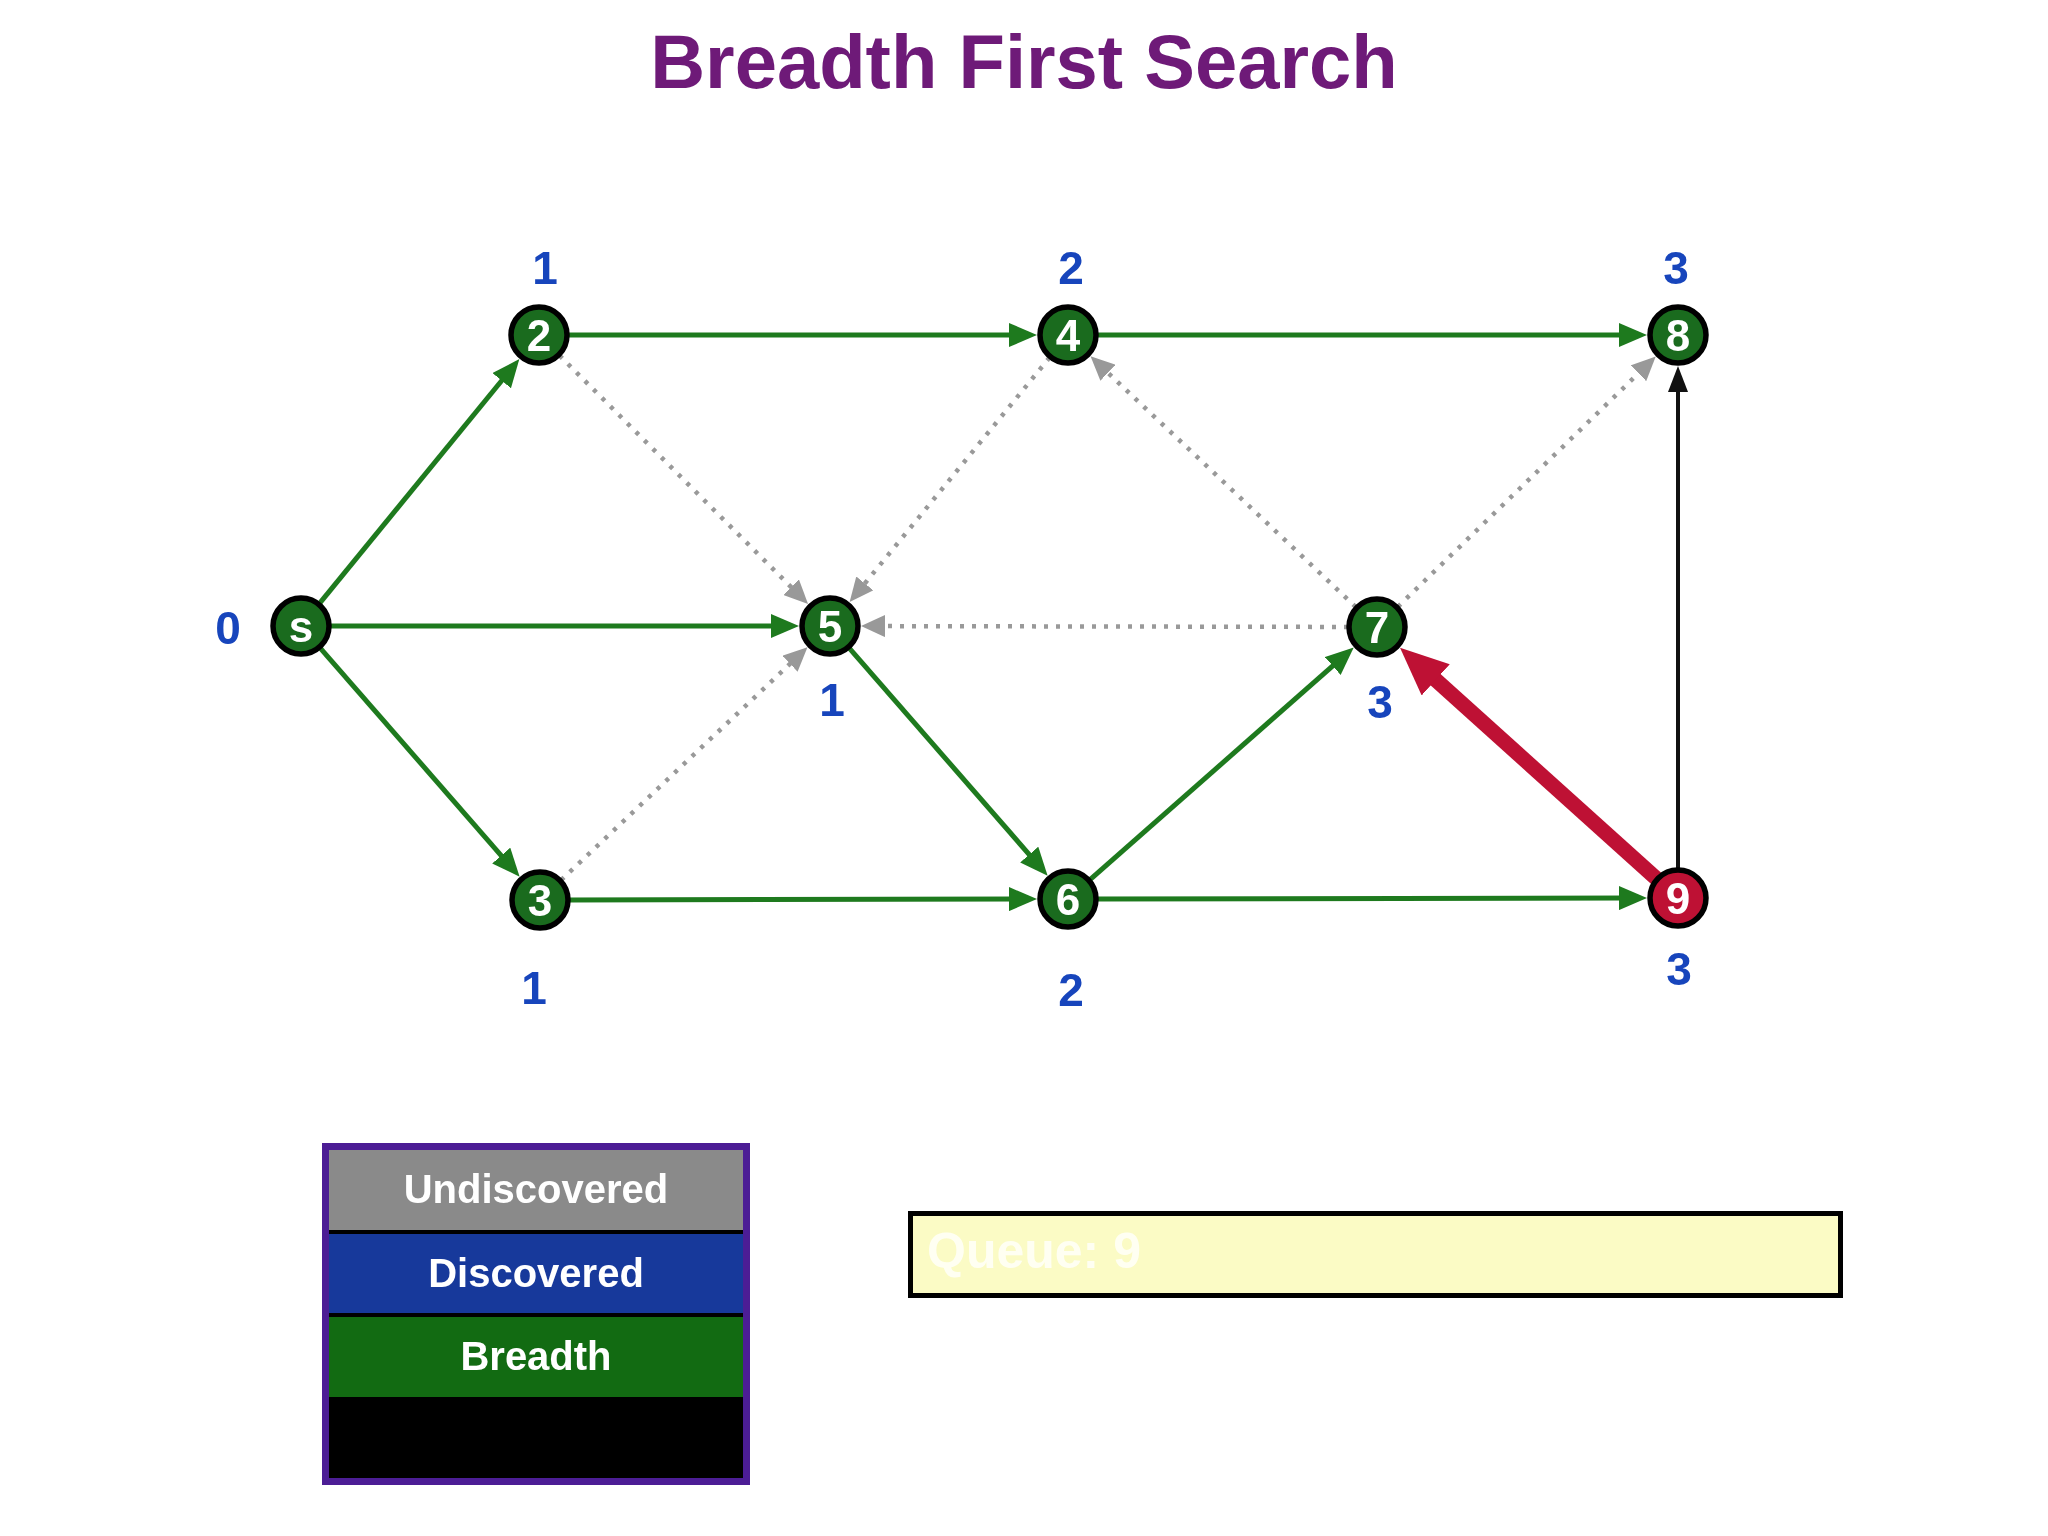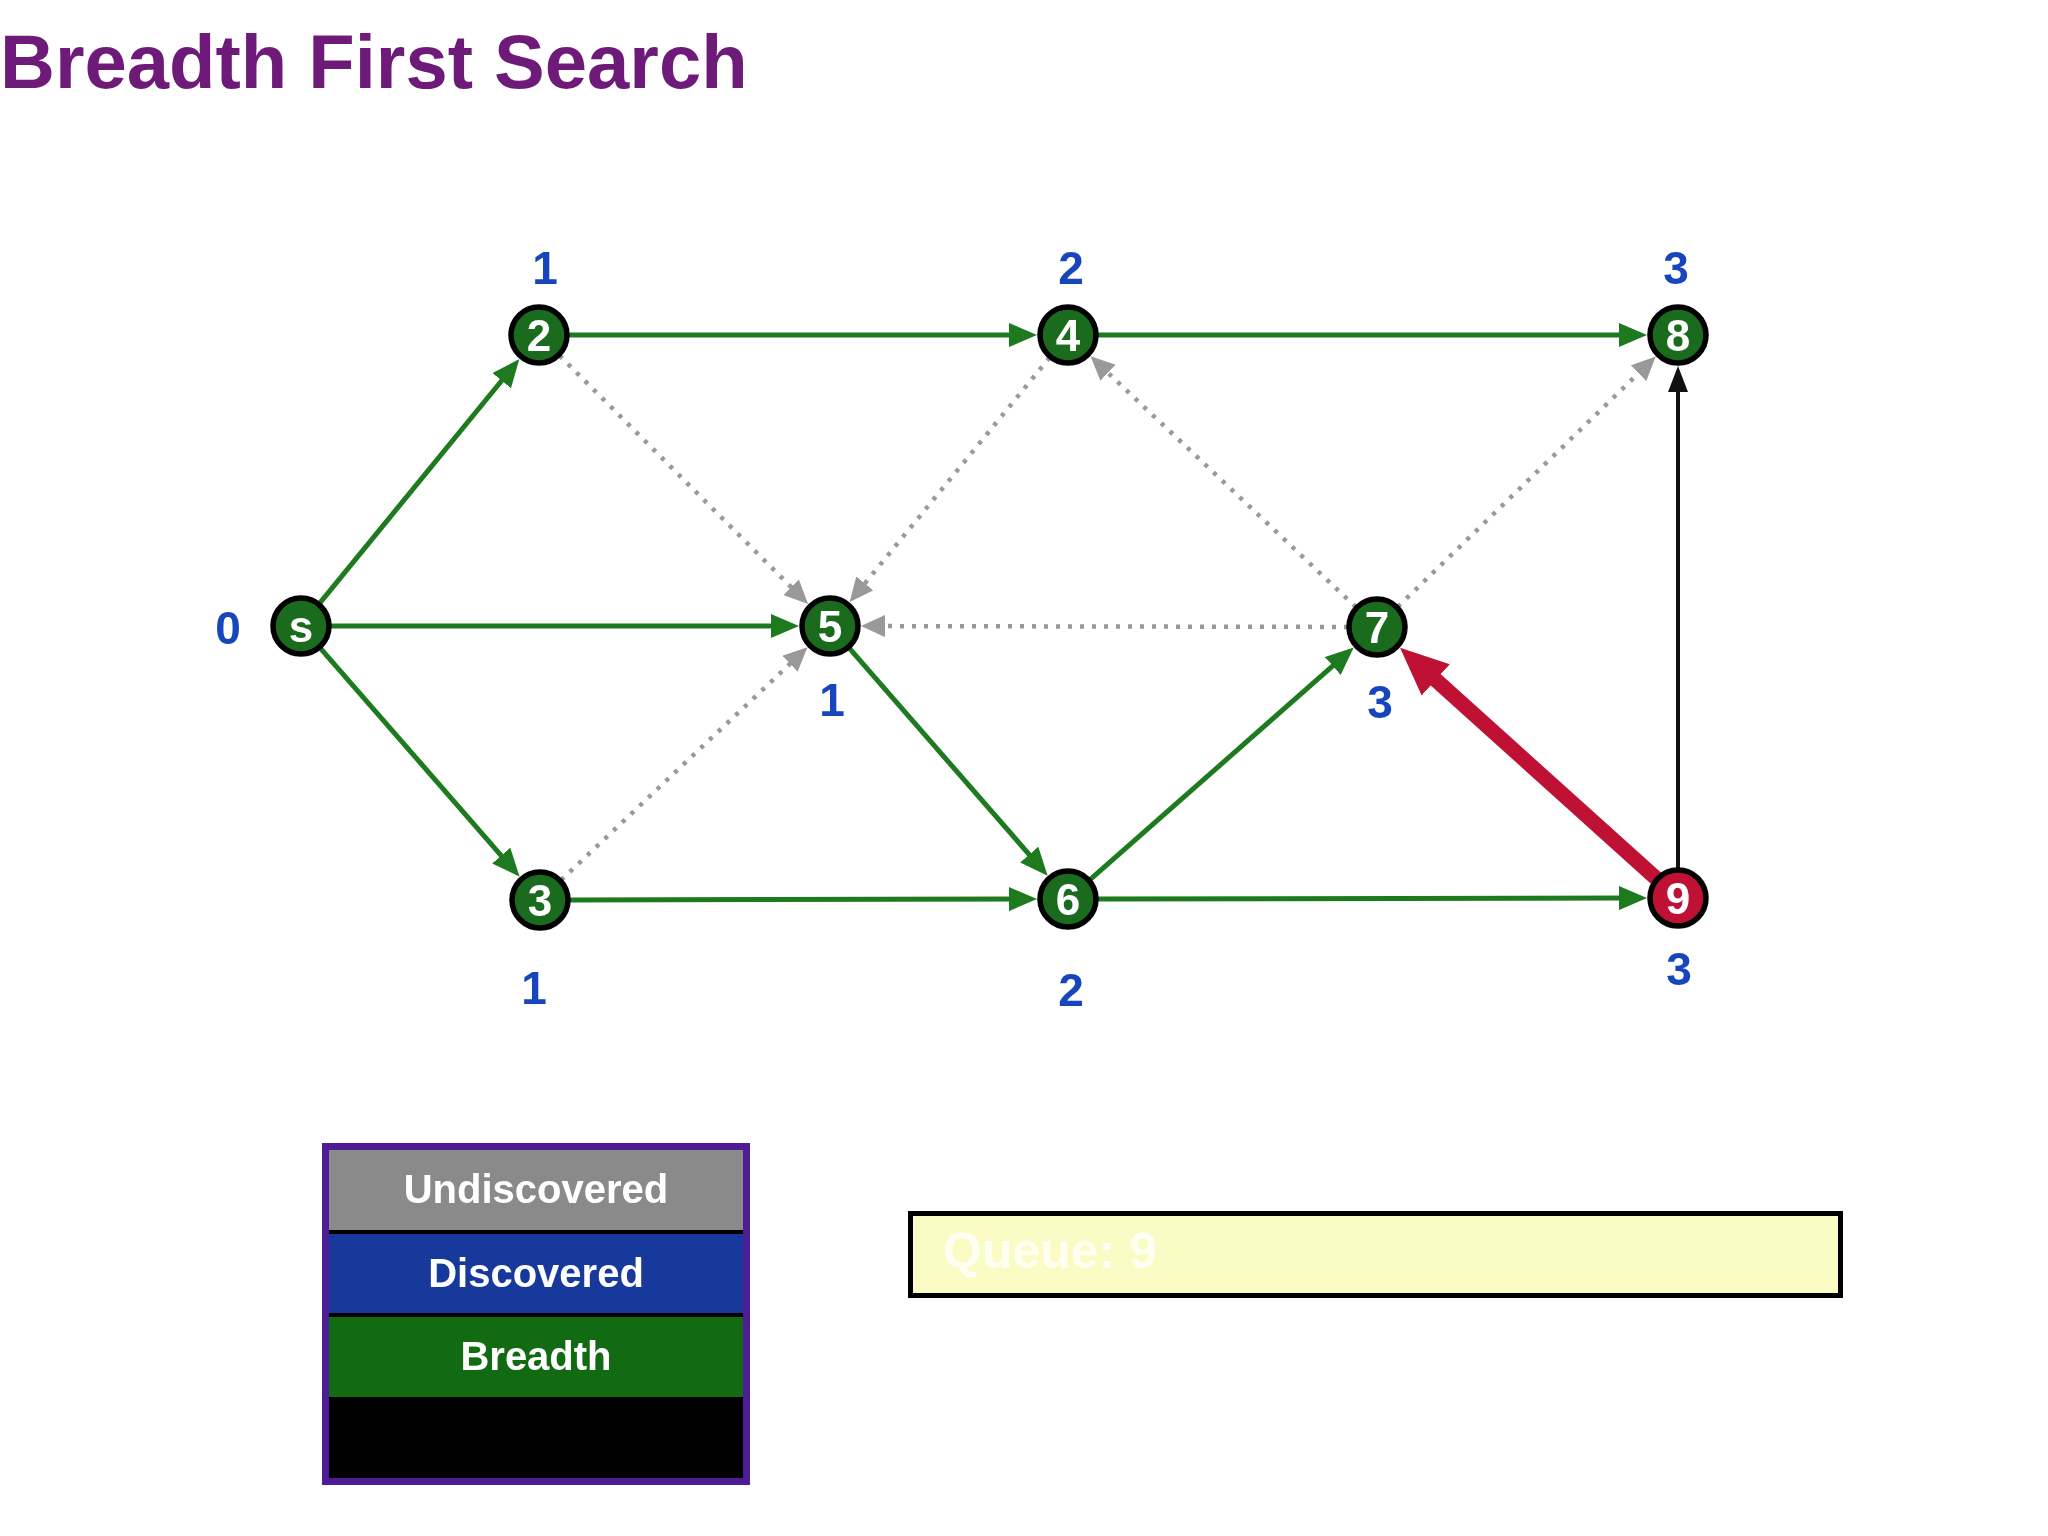--- a/index.html
+++ b/index.html
@@ -2,38 +2,38 @@
 <html><head>
 <meta charset="utf-8">
 <style>
   html,body { margin:0; padding:0; background:#ffffff; }
   .canvas {
     position:relative; width:2048px; height:1536px; background:#ffffff;
     font-family:"Liberation Sans", sans-serif; overflow:hidden;
   }
   .title {
     position:absolute; left:0; top:18px; width:2048px; margin:0;
-    text-align:left; font-size:76px; font-weight:bold; letter-spacing:0px;
+    text-align:center; font-size:76px; font-weight:bold; letter-spacing:0px;
   }
   svg.graph { position:absolute; left:0; top:0; }
   .legend {
     position:absolute; left:322px; top:1143px; width:428px; height:342px;
     border:7px solid #4c1d95; box-sizing:border-box; background:#000;
   }
   .legend-row {
     position:relative; height:79.5px; line-height:79.5px; text-align:center;
     color:#ffffff; font-size:40px; font-weight:bold; border-top:4px solid #000;
   }
   .legend-row:first-child { border-top:none; }
   .queue-box {
     position:absolute; left:908px; top:1211px; width:935px; height:87px;
     border:5px solid #000; box-sizing:border-box;
   }
   .queue-text {
-    position:absolute; left:30px; top:6px;
+    position:absolute; left:14px; top:6px;
     font-size:50px; font-weight:bold; white-space:nowrap;
   }
 </style>
 </head>
 <body>
 
 <div class="canvas">
   <h1 class="title" style="color: rgb(110, 26, 120);">Breadth First Search</h1>
 
   <svg class="graph" id="graph-svg" width="2048" height="1536" viewBox="0 0 2048 1536">

